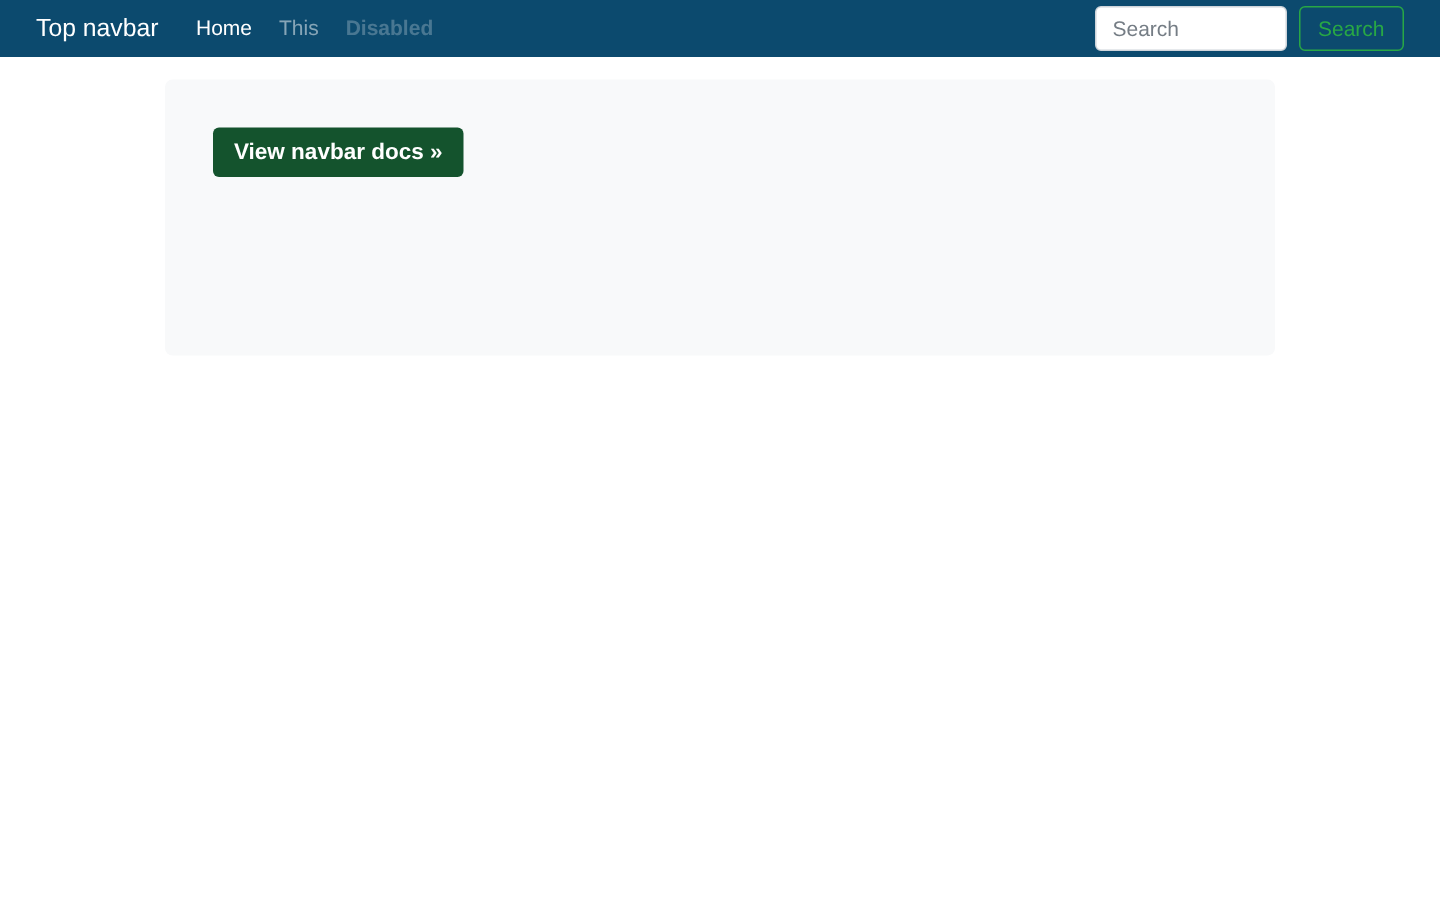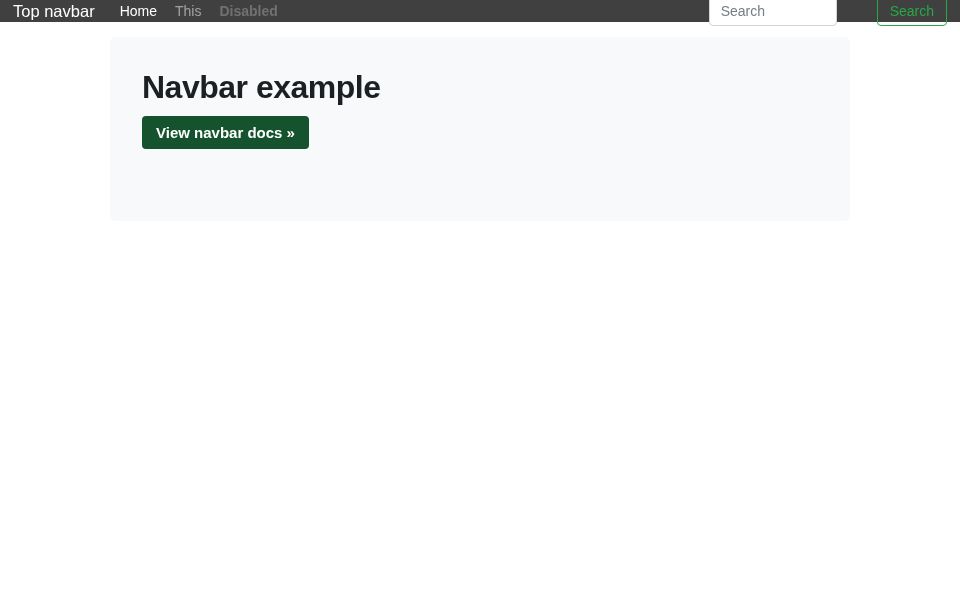--- a/index.html
+++ b/index.html
@@ -6,25 +6,25 @@
   html, body { width: 960px; height: 600px; }
   body {
     font-family: "Liberation Sans", sans-serif;
     background: #ffffff;
     color: #212529;
     overflow: hidden;
   }
 
   
   .navbar {
-    height: 22px;
-    background: #404040;
+    height: 38px;
+    background: #0c4a6e;
     display: flex;
     align-items: center;
-    padding: 0 13px;
+    padding: 0 24px;
   }
   .navbar-brand {
     color: #ffffff;
     font-size: 16.5px;
     text-decoration: none;
     margin-right: 16px;
     white-space: nowrap;
     cursor: pointer;
   }
   .navbar-nav {
@@ -38,21 +38,21 @@
     text-decoration: none;
     cursor: pointer;
     white-space: nowrap;
   }
   .nav-link.active   { color: #ffffff; }
   .nav-link.normal   { color: rgba(255,255,255,0.5); }
   .nav-link.disabled { color: rgba(255,255,255,0.25); cursor: default; font-weight: bold; }
 
   .navbar-spacer { flex: 1; }
 
-  .search-form { display: flex; align-items: flex-end; gap: 32px; }
+  .search-form { display: flex; align-items: flex-end; }
   .search-input {
     width: 128px;
     height: 30px;
     border: 1px solid #ced4da;
     border-radius: 4px;
     padding: 0 11px;
     font-size: 14px;
     font-family: "Liberation Sans", sans-serif;
     color: #495057;
     background: #ffffff;
@@ -127,16 +127,15 @@
   <div class="navbar-spacer"></div>
 
   <form class="search-form">
     <input class="search-input" type="text" placeholder="Search" style="">
     <button type="button" class="btn-outline-success">Search</button>
   </form>
 </nav>
 
 <main class="container">
   <div class="jumbotron">
-    <h1>Navbar example</h1>
     <a class="btn-primary">View navbar docs »</a>
   </div>
 </main>
 
 </body></html>

